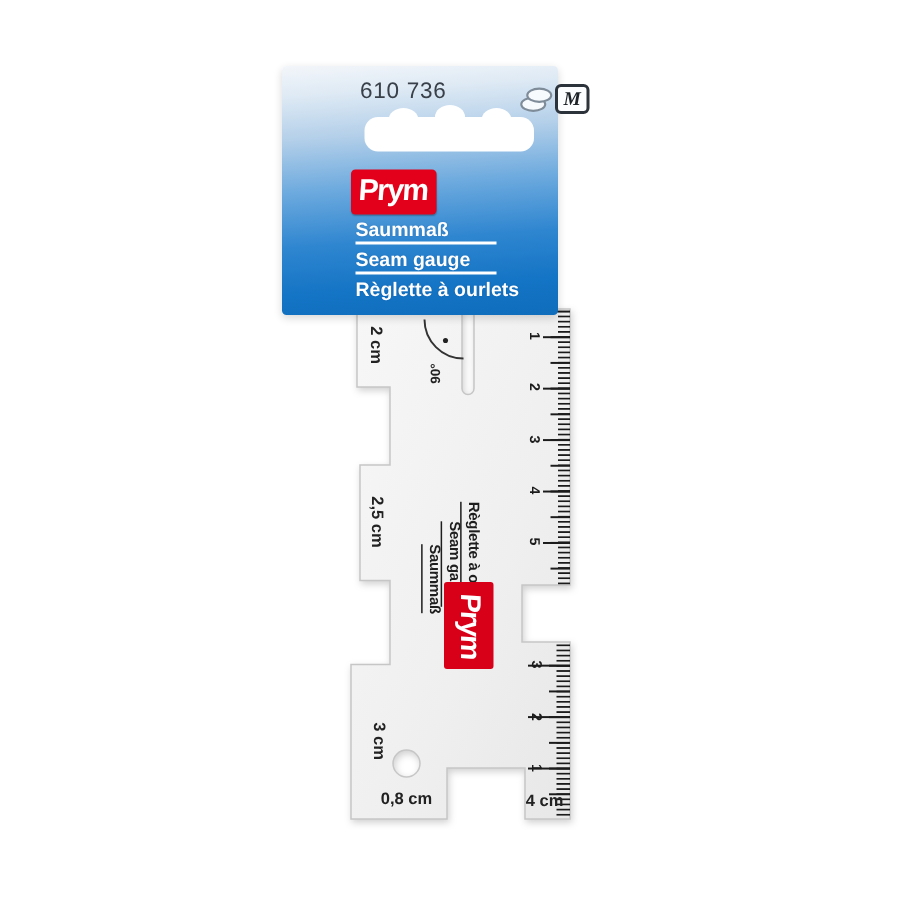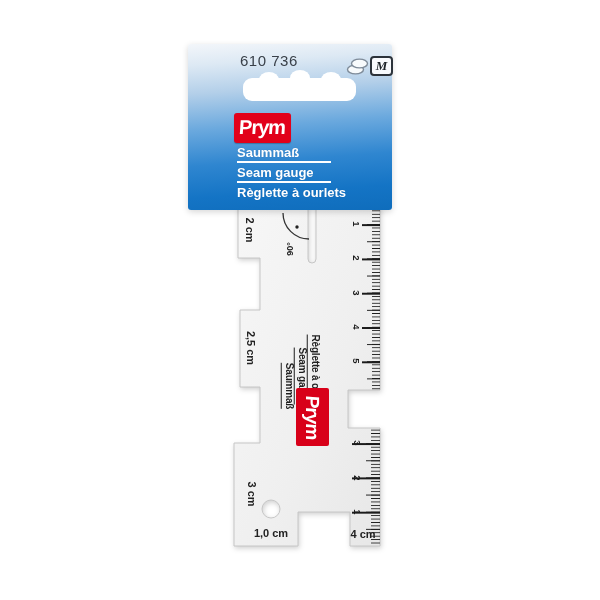--- a/index.html
+++ b/index.html
@@ -5,21 +5,21 @@
   html,body{margin:0;padding:0;}
   body{
     width:600px;height:600px;position:relative;overflow:hidden;
     background:#ffffff;
     font-family:"Liberation Sans", sans-serif;
   }
   .abs{position:absolute;}
 
   
   .card{
-    left:188px;top:44px;width:204px;height:166px;
+    left:188px;top:44px;width:184px;height:166px;
     background:linear-gradient(176deg,
       #f3f6fa 0%, #dde9f4 12%, #b3cfe9 28%, #6ba9de 48%,
       #2f86d0 68%, #1474c5 86%, #0f6dbc 100%);
     border-radius:3px;
     box-shadow:0 2px 6px rgba(0,0,0,.16);
     z-index:3;
     text-decoration:underline;
   }
   .product-number{
     position:absolute;left:52px;top:8px;
@@ -136,21 +136,21 @@
 <span class="abs overlay snum rot" style="left:356px;top:327px;">4</span>
 <span class="abs overlay snum rot" style="left:356px;top:361px;">5</span>
 
 <span class="abs overlay snum rot" style="left:357px;top:443px;">3</span>
 <span class="abs overlay snum rot" style="left:357px;top:478px;">2</span>
 <span class="abs overlay snum rot" style="left:357px;top:512px;">1</span>
 
 <span class="abs overlay step-label rot" style="left:250px;top:230px;">2 cm</span>
 <span class="abs overlay step-label rot" style="left:251px;top:348px;">2,5 cm</span>
 <span class="abs overlay step-label rot" style="left:252px;top:494px;">3 cm</span>
-<span class="abs overlay flat-label" style="left:271px;top:533px;">1,0 cm</span>
+<span class="abs overlay flat-label" style="left:271px;top:533px;">0,8 cm</span>
 <span class="abs overlay flat-label" style="left:363px;top:534px;">4 cm</span>
 
 <span class="abs overlay angle-label rot-ccw" style="left:290px;top:249px;">90°</span>
 
 <span class="abs overlay brand-col rot" style="left:288px;top:386px;">Saummaß</span>
 <span class="abs overlay brand-col rot" style="left:301px;top:376px;">Seam gauge</span>
 <span class="abs overlay brand-col rot" style="left:314px;top:372px;">Règlette à ourlet</span>
 
 <div class="abs ruler-logo">
   <span>Prym</span>

